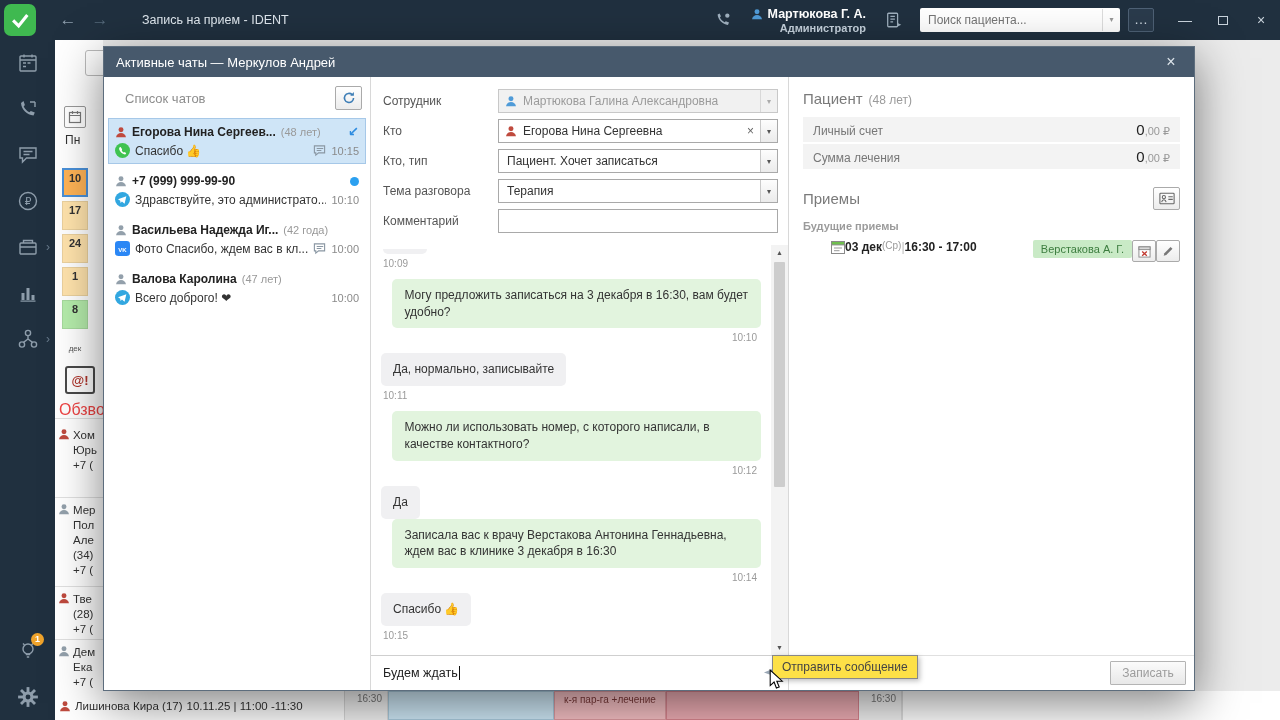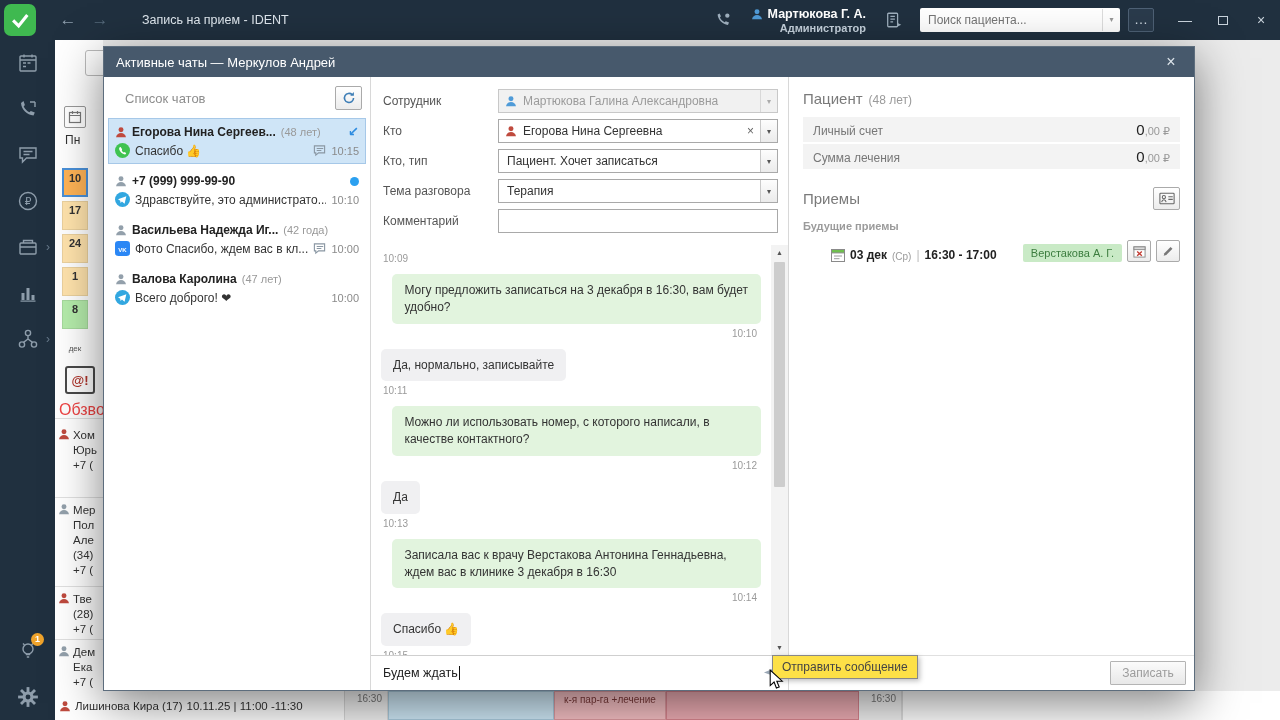--- a/index.html
+++ b/index.html
@@ -124,21 +124,21 @@
   .pr-age{font-size:12px;color:#9a9a9a;}
   .acct{margin:0 14px 2px;background:#f3f3f3;height:25px;display:flex;align-items:baseline;padding:4px 10px 0;}
   .acct .lbl{font-size:12px;color:#777;}
   .acct .amt{margin-left:auto;font-size:15px;color:#222;}
   .acct .frac{font-size:11px;color:#999;}
   .pr-sec{padding:16px 14px 6px;display:flex;align-items:center;}
   .sec-title{font-size:15px;color:#7a7a7a;}
   .cardbtn{margin-left:auto;width:27px;height:23px;border:1px solid #aaa;border-radius:2px;background:linear-gradient(#fff,#ececec);display:flex;align-items:center;justify-content:center;}
   .future{margin:4px 14px;}
   .fut-title{font-size:11px;font-weight:bold;color:#9b9b9b;margin-bottom:8px;}
-  .appt{display:flex;align-items:flex-end;gap:5px;padding-left:28px;}
+  .appt{display:flex;align-items:flex-start;padding-left:28px;}
   .a-date{font-weight:bold;font-size:12px;color:#222;white-space:nowrap;}
   .a-wd{font-size:10px;color:#9a9a9a;}
   .a-sep{color:#bbb;}
   .a-time{font-weight:bold;font-size:12px;color:#222;white-space:nowrap;}
   .chip{background:#c9eac6;color:#3c7d3f;font-size:11px;padding:3px 8px;border-radius:2px;margin-left:auto;white-space:nowrap;}
   .mini-btn{width:24px;height:22px;border:1px solid #aaa;border-radius:2px;background:linear-gradient(#fff,#ececec);display:flex;align-items:center;justify-content:center;flex:0 0 24px;}
   .pr-footer{margin-top:auto;border-top:1px solid #e0e0e0;height:35px;display:flex;align-items:center;justify-content:flex-end;padding:0 8px;}
   .savebtn{width:76px;height:24px;border:1px solid #b4b4b4;border-radius:1px;background:linear-gradient(#fbfbfb,#e8e8e8);color:#9c9c9c;font-size:12px;display:flex;align-items:center;justify-content:center;}
 
   
@@ -567,21 +567,20 @@
         <div class="bubble out">Могу предложить записаться на 3 декабря в 16:30, вам будет удобно?</div>
         <div class="mtime out">10:10</div>
 
         <div class="bubble in">Да, нормально, записывайте</div>
         <div class="mtime in">10:11</div>
 
         <div class="bubble out">Можно ли использовать номер, с которого написали, в качестве контактного?</div>
         <div class="mtime out">10:12</div>
 
         <div class="bubble in">Да</div>
-        <div class="mtime in">10:13</div>
 
         <div class="bubble out">Записала вас к врачу Верстакова Антонина Геннадьевна, ждем вас в клинике 3 декабря в 16:30</div>
         <div class="mtime out">10:14</div>
 
         <div class="bubble in">Спасибо 👍</div>
         <div class="mtime in">10:15</div>
 
         <div class="vscroll">
           <div class="varrow">▲</div>
           <div class="vthumb"></div>

